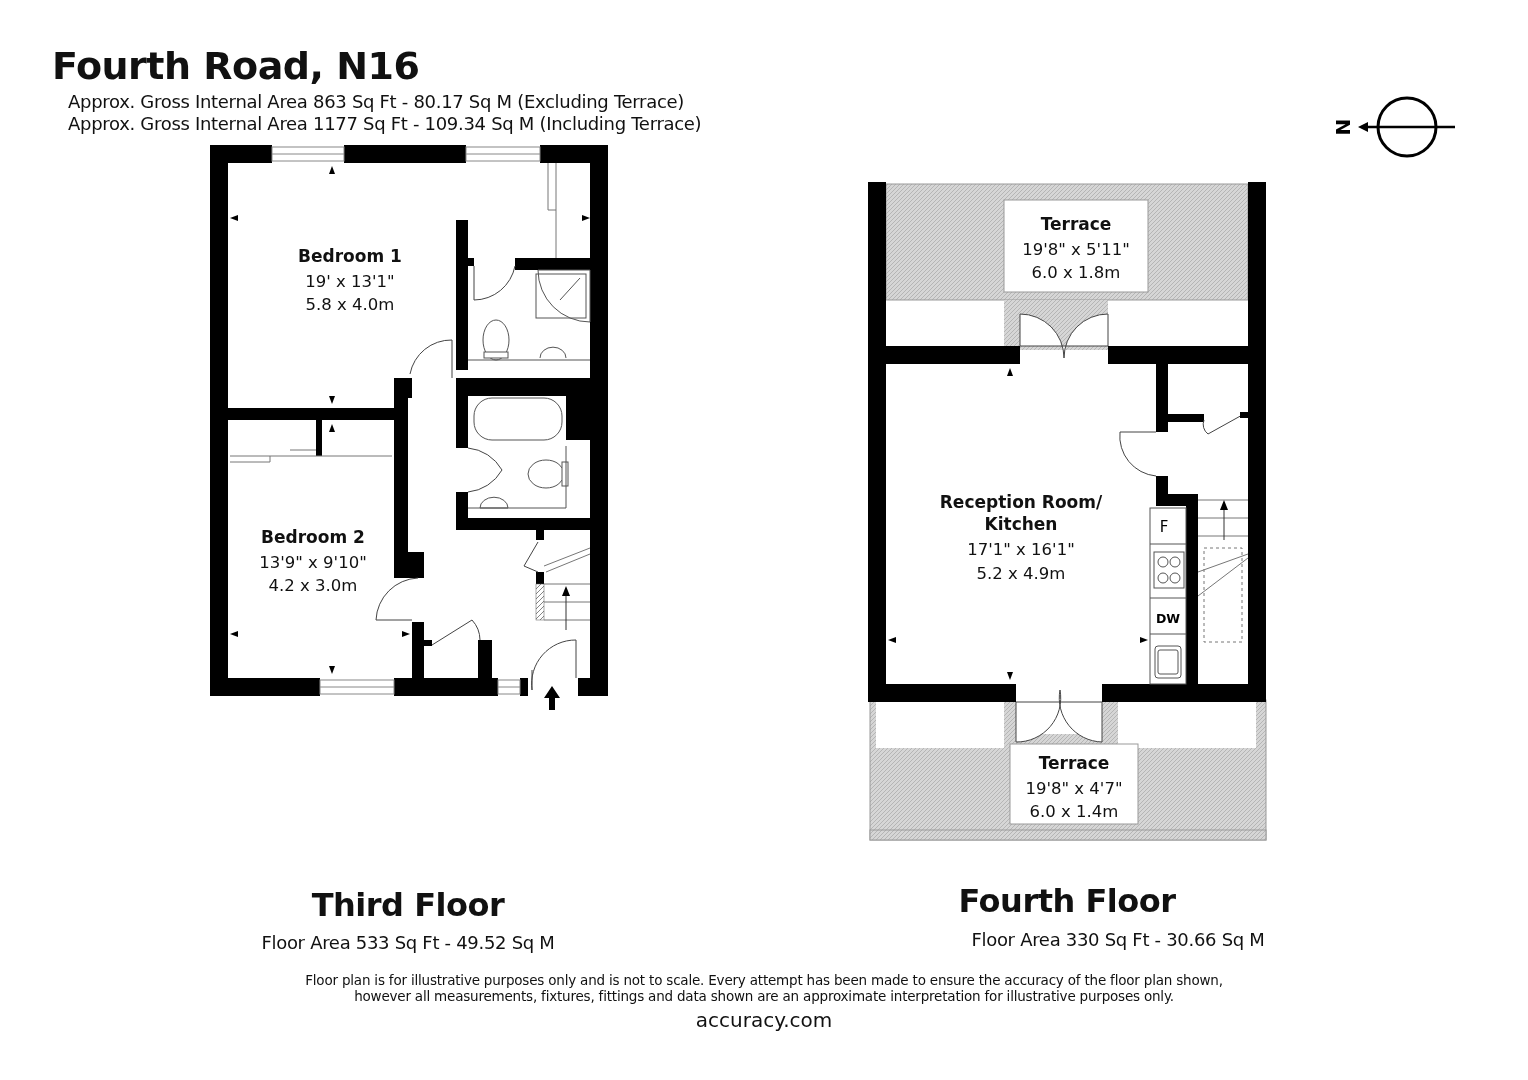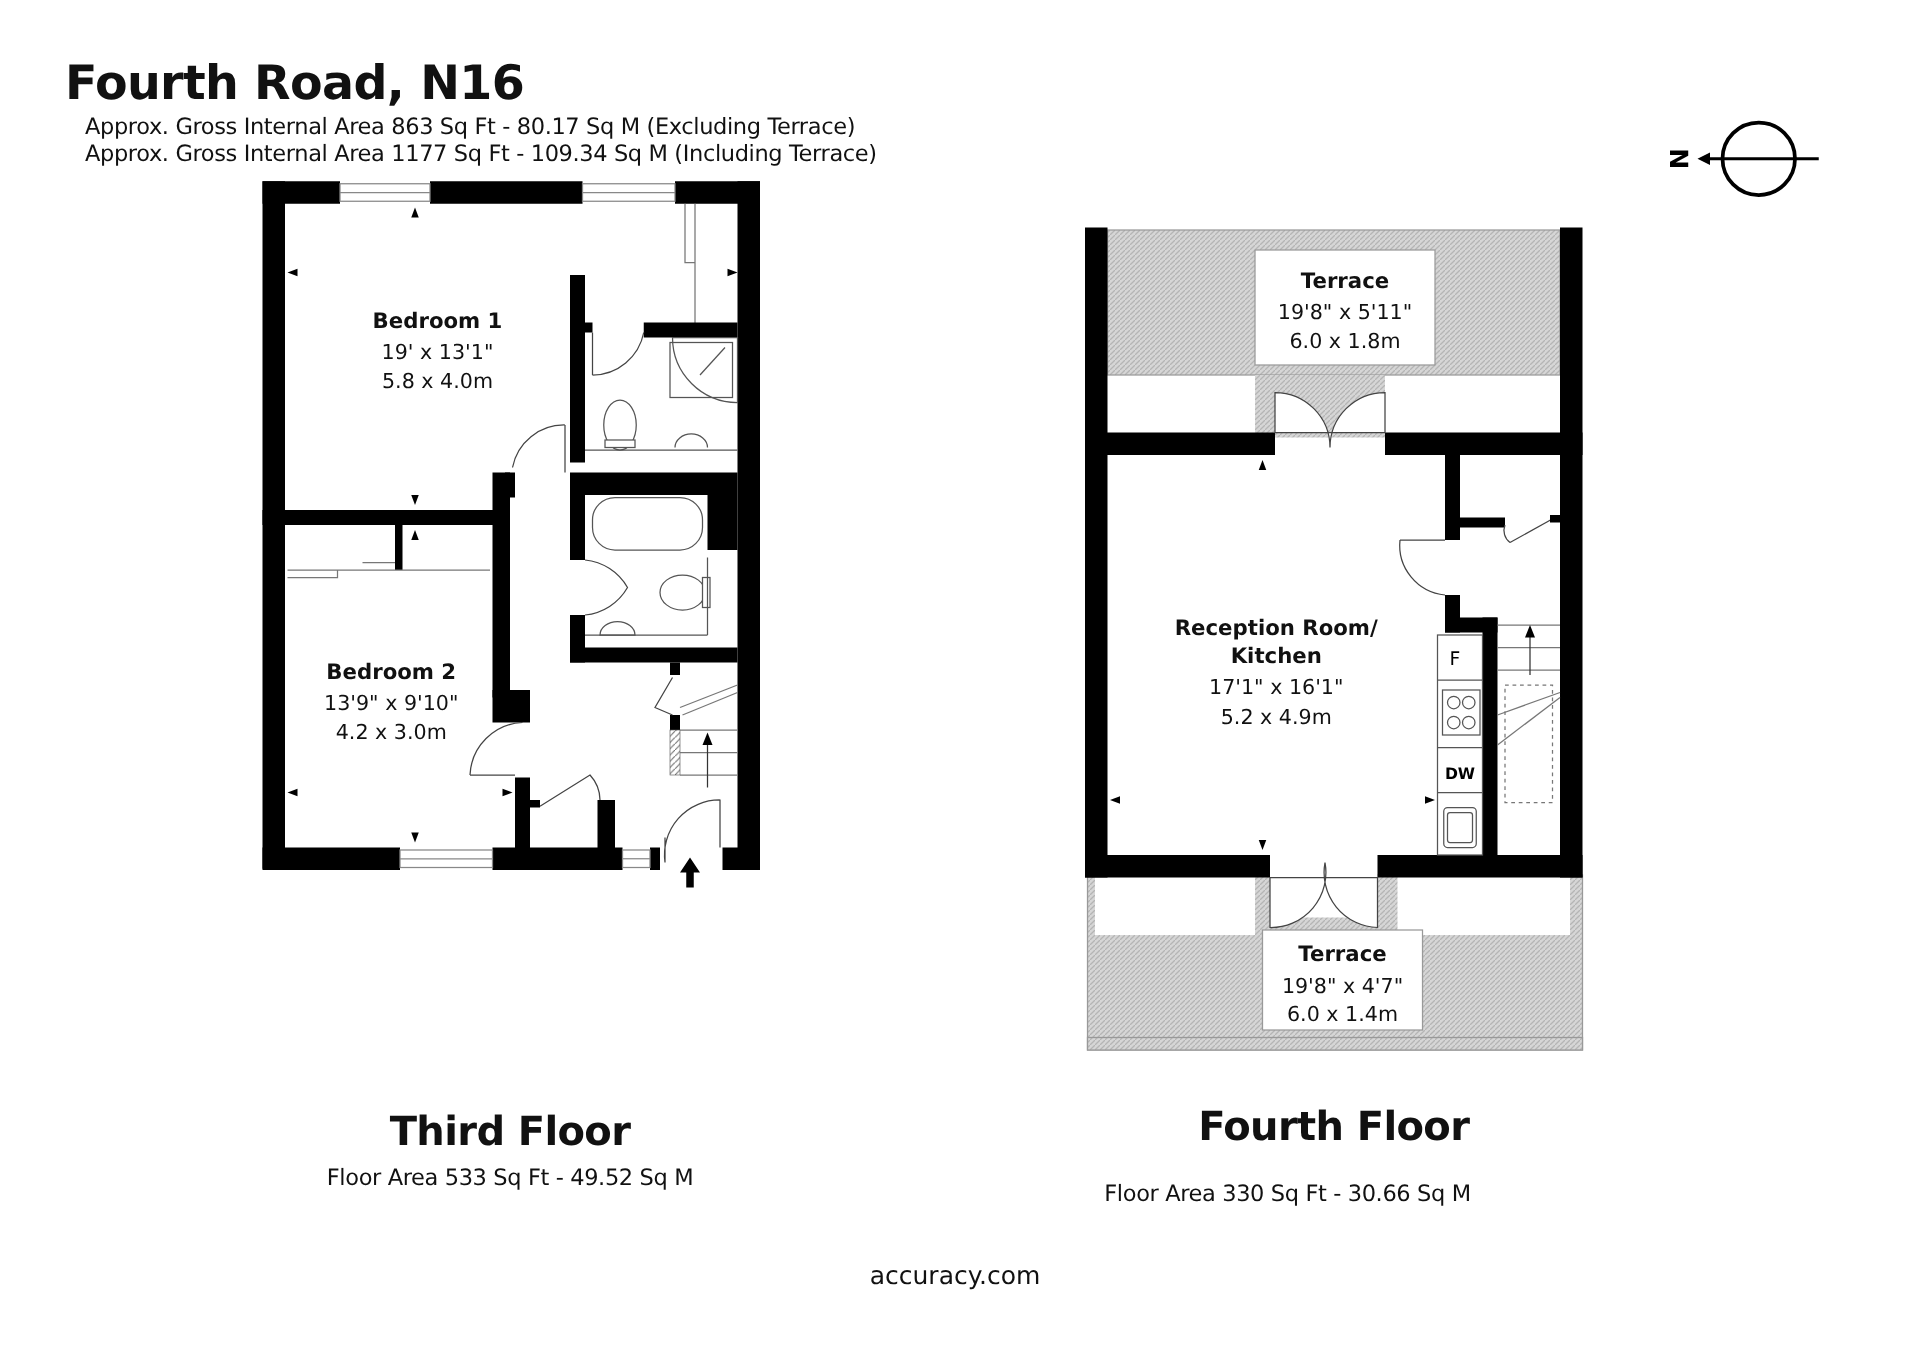--- a/index.html
+++ b/index.html
@@ -245,17 +245,19 @@
       <text x="1074" y="769" class="rl-name">Terrace</text>
       <text x="1074" y="794" class="rl-dim">19'8" x 4'7"</text>
       <text x="1074" y="817" class="rl-dim">6.0 x 1.4m</text>
     </g>
   </g>
 </svg>
 
 <div class="floor-title" style="left:258px; width:300px; top:886px;">Third Floor</div>
 <div class="floor-area" style="left:208px; width:400px; top:932px;">Floor Area 533 Sq Ft - 49.52 Sq M</div>
 <div class="floor-title" style="left:917px; width:300px; top:882px;">Fourth Floor</div>
-<div class="floor-area" style="left:830px; width:400px; top:929px;margin-top:16px;">Floor Area 330 Sq Ft - 30.66 Sq M</div>
+<div class="floor-area" style="left:918px; width:400px; top:929px;">Floor Area 330 Sq Ft - 30.66 Sq M</div>
 
 <div class="disclaimer">
+  <div>Floor plan is for illustrative purposes only and is not to scale. Every attempt has been made to ensure the accuracy of the floor plan shown,</div>
+  <div>however all measurements, fixtures, fittings and data shown are an approximate interpretation for illustrative purposes only.</div>
 </div>
 <div class="site">accuracy.com</div>
 
 </body></html>

